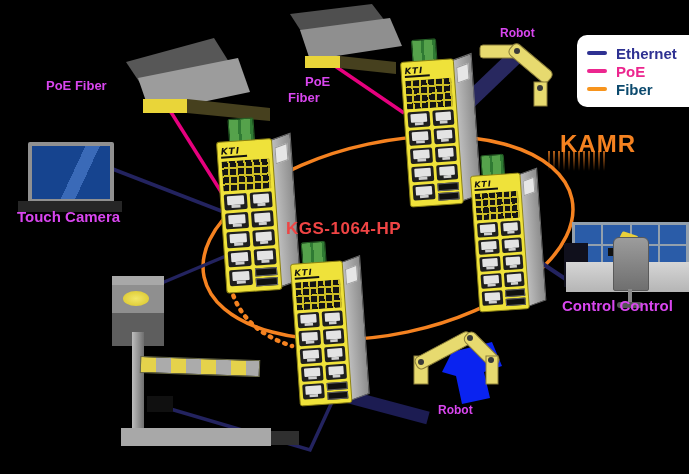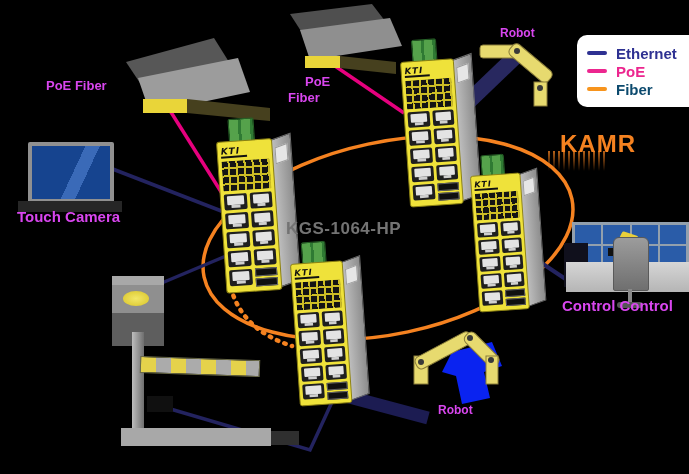--- a/index.html
+++ b/index.html
@@ -7,21 +7,21 @@
     position:relative;width:689px;height:474px;background:#000;overflow:hidden;
     font-family:"Liberation Sans",sans-serif;
   }
   .scene-svg{position:absolute;left:0;top:0;z-index:1;}
 
   
   .lbl{position:absolute;z-index:3;color:#d946ef;white-space:nowrap;}
   .lbl-cam1{left:46px;top:78px;font-size:13px;font-weight:600;}
   .lbl-cam2{left:288px;top:74px;font-size:13px;font-weight:600;line-height:16px;}
   .lbl-cam2 .l1{padding-left:17px;}
-  .lbl-model{left:286px;top:219px;font-size:17px;font-weight:700;letter-spacing:.5px;color:#737373;}
+  .lbl-model{left:286px;top:219px;font-size:17px;font-weight:700;letter-spacing:.5px;color:#ef4444;}
   .lbl-touch{left:17px;top:208px;font-size:15px;font-weight:600;}
   .lbl-robot-top{left:500px;top:26px;font-size:12px;font-weight:600;}
   .lbl-robot-bottom{left:438px;top:403px;font-size:12px;font-weight:600;}
   .lbl-cc{left:562px;top:297px;font-size:15px;font-weight:600;}
 
   
   .kamr{position:absolute;left:560px;top:130px;z-index:3;color:#f58220;
         font-size:24px;font-weight:700;letter-spacing:1px;}
   .kamr-ref{position:absolute;left:548px;top:151px;width:58px;height:20px;z-index:3;opacity:.8;
         background:repeating-linear-gradient(90deg,rgba(245,130,32,.95) 0 2px,transparent 2px 5px);

